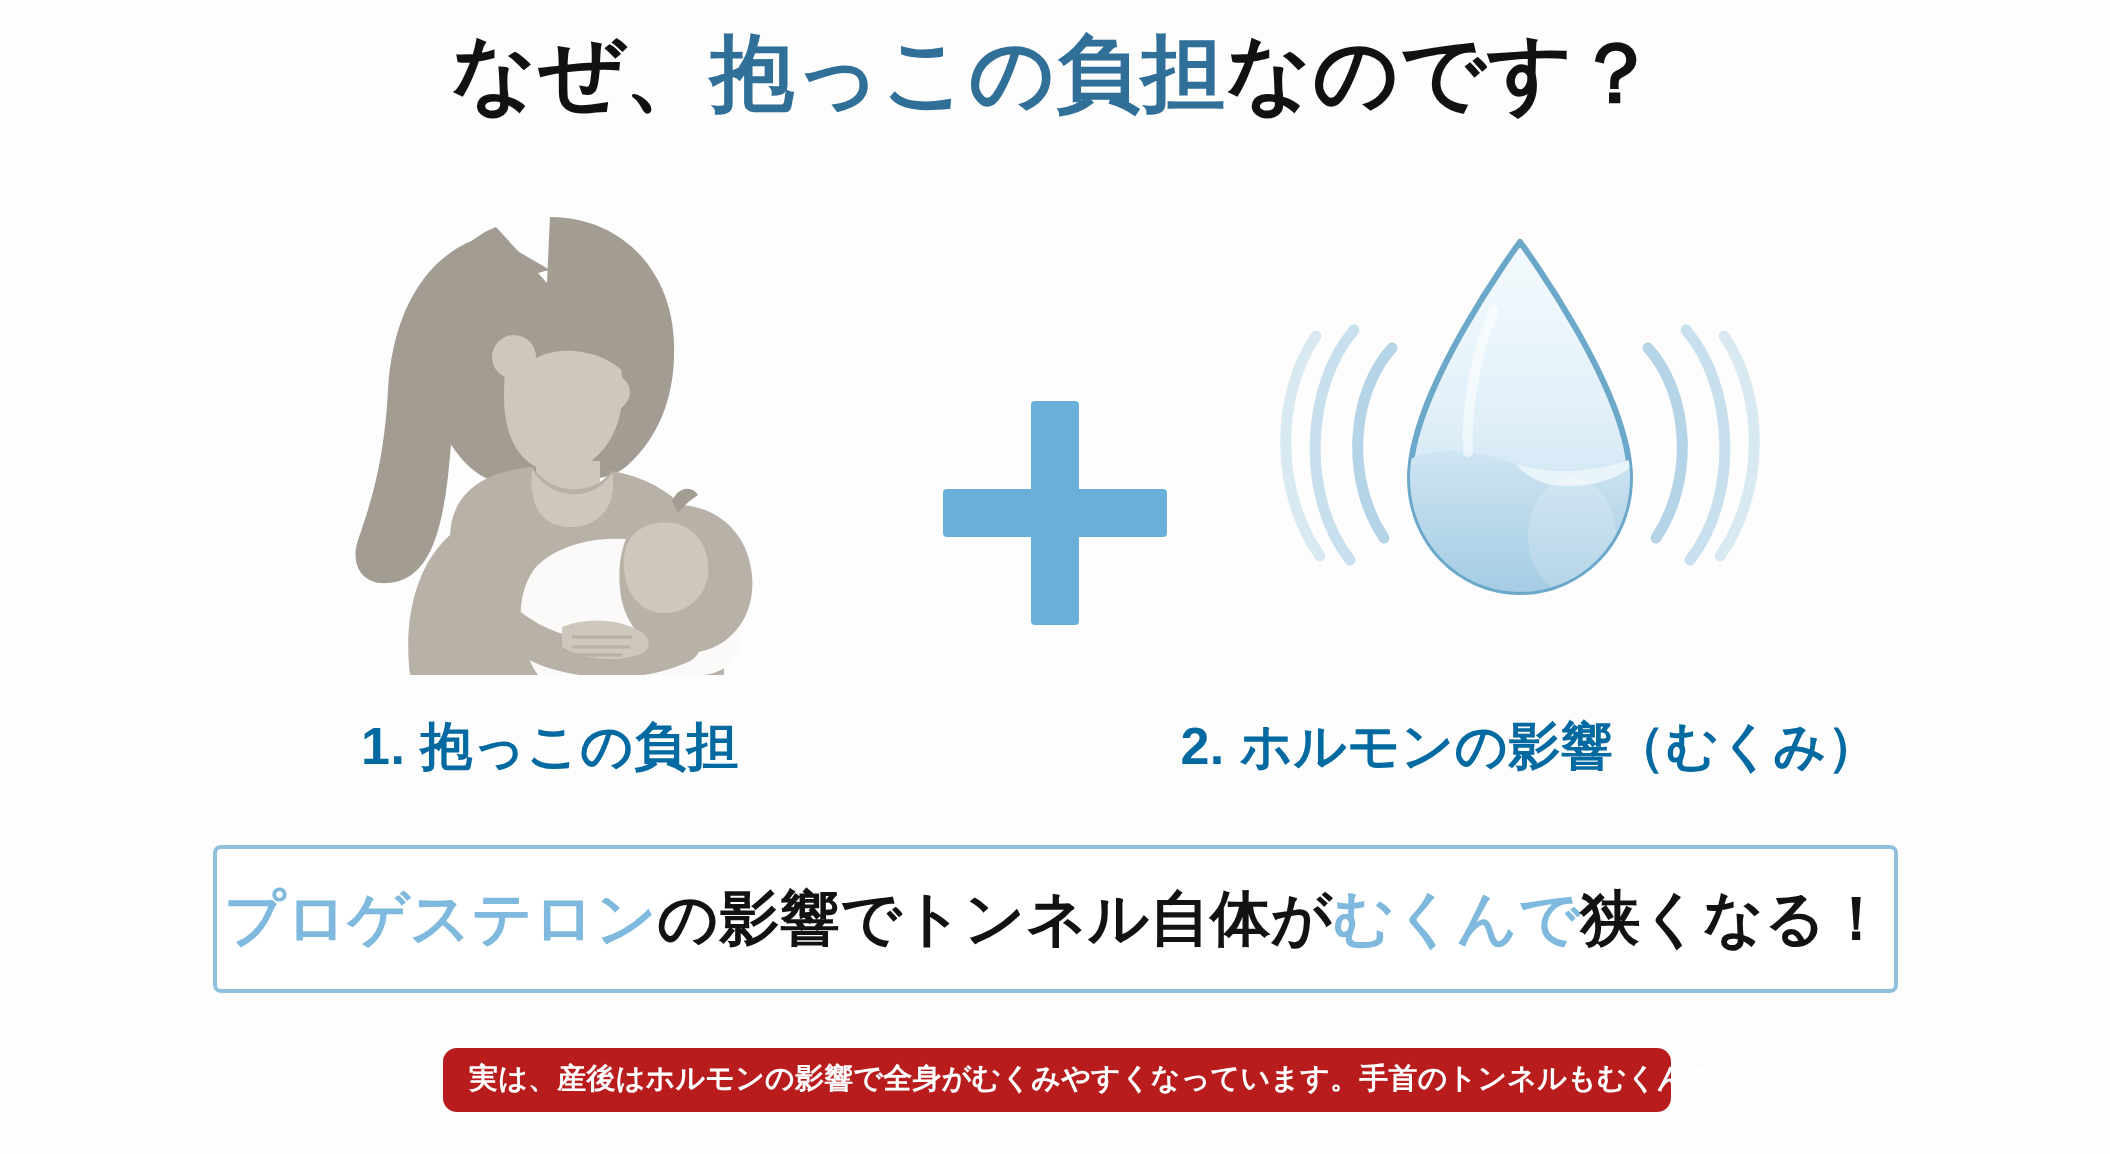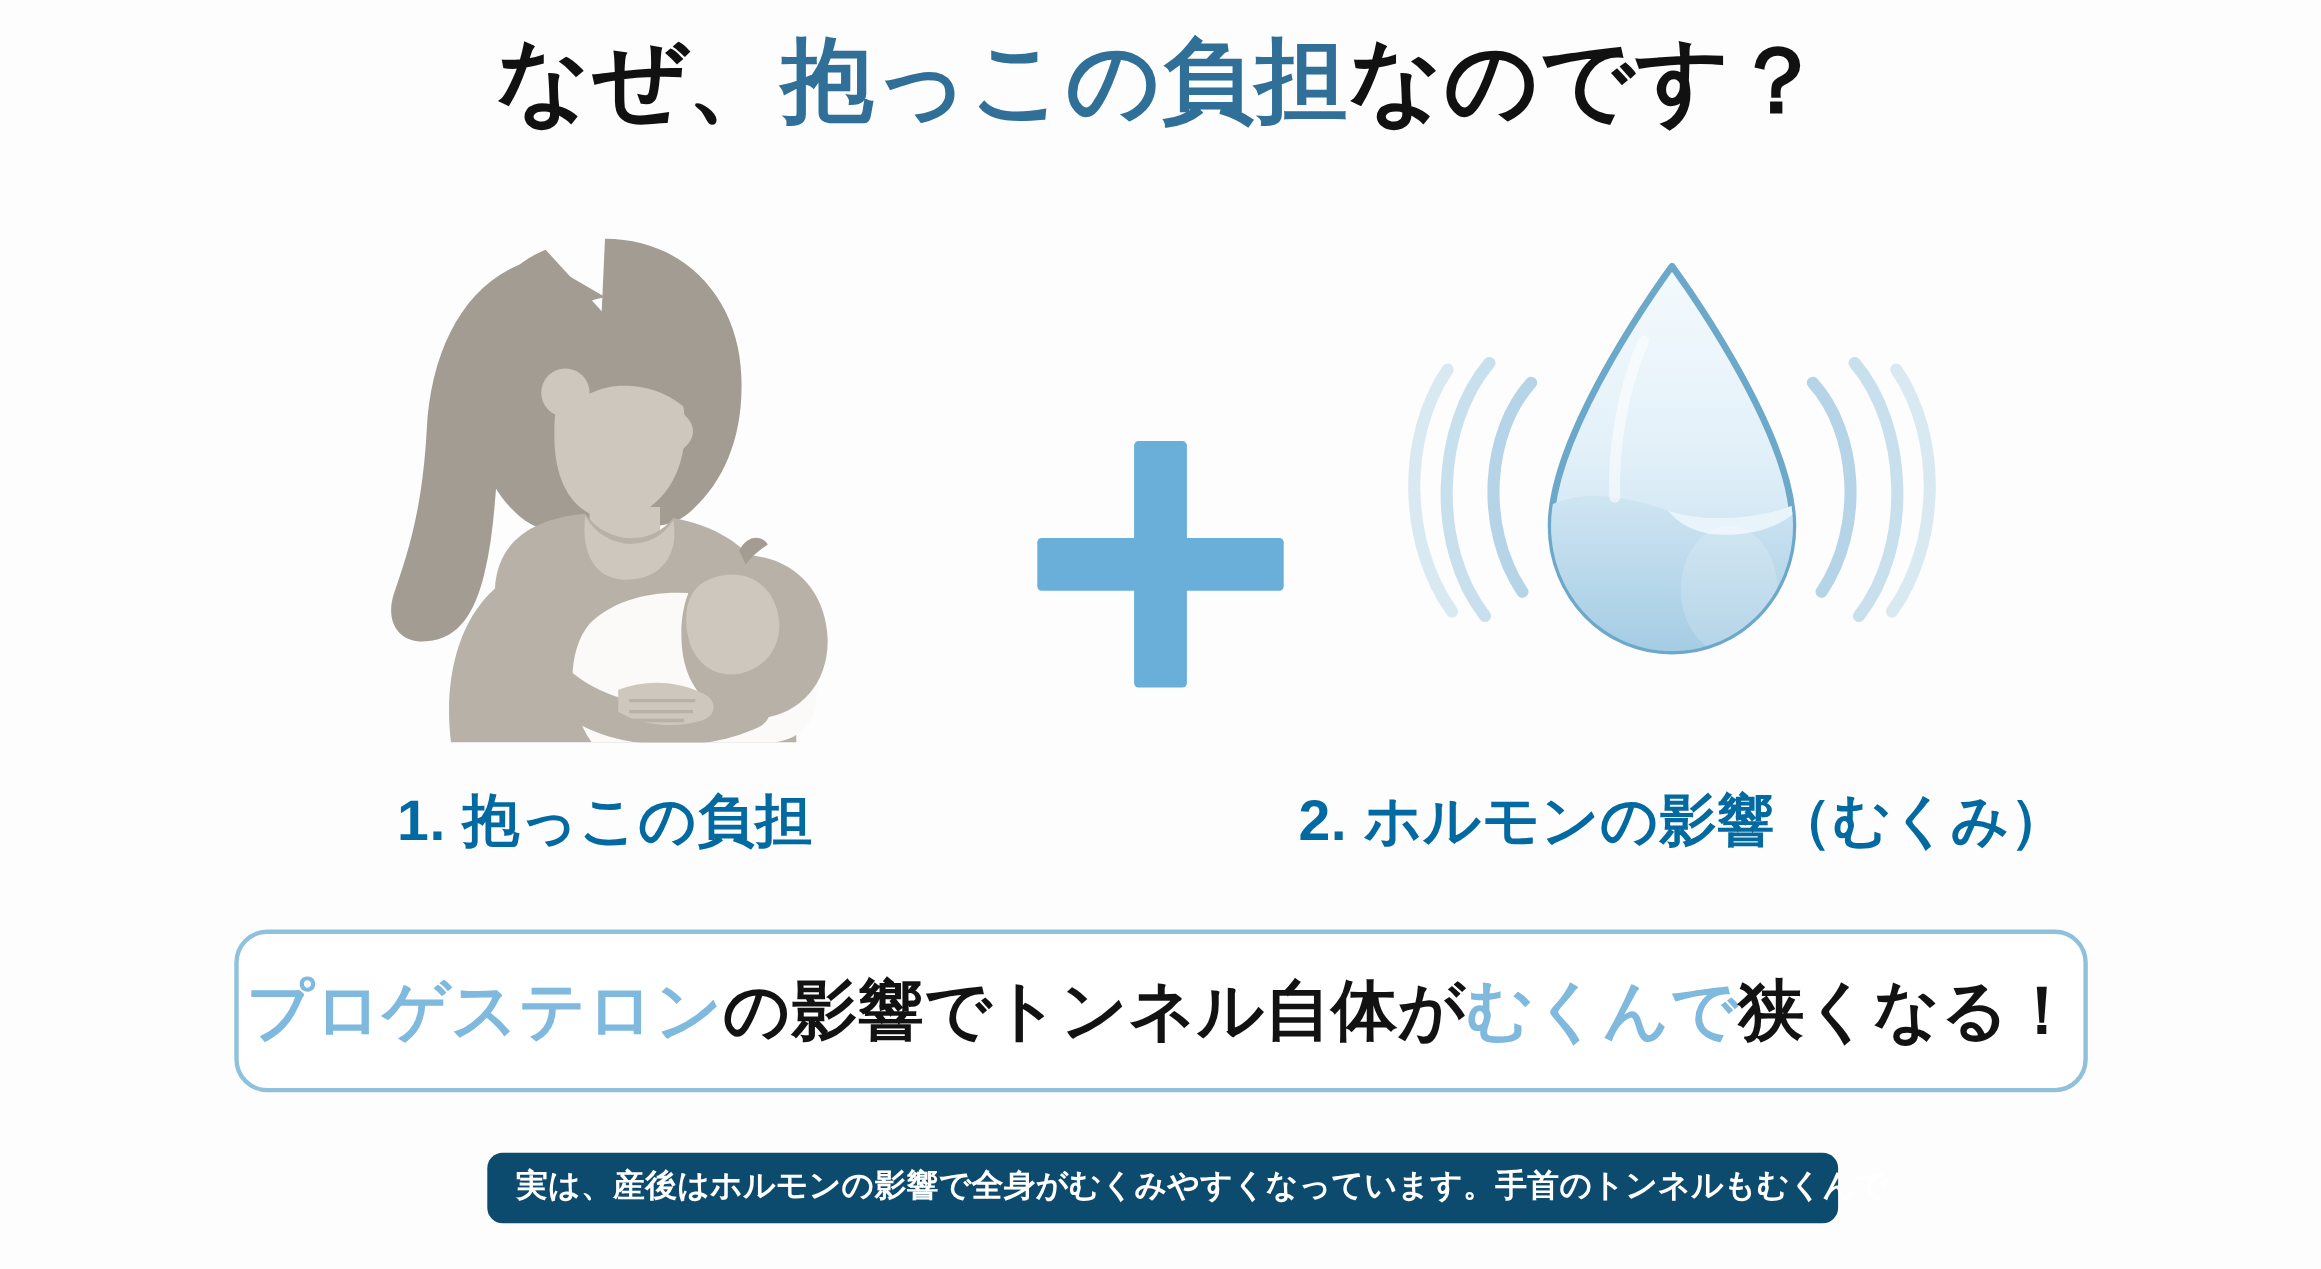--- a/index.html
+++ b/index.html
@@ -84,21 +84,21 @@
 
   
   .callout {
     position: absolute;
     left: 213px;
     top: 845px;
     width: 1685px;
     height: 148px;
     box-sizing: border-box;
     border: 4px solid #8fc1dd;
-    border-radius: 30px;
+    border-radius: 8px;
     background: #ffffff;
     display: flex;
     align-items: center;
     justify-content: center;
   }
   .callout-text {
     font-size: 60px;
     font-weight: 700;
     color: #121212;
     letter-spacing: 0.5px;
@@ -107,21 +107,21 @@
   }
   .callout-text .hl { color: #7fb9dd; }
 
   
   .subbar {
     position: absolute;
     left: 443px;
     top: 1048px;
     width: 1228px;
     box-sizing: border-box;
-    background: #0c4a6e;
+    background: #b91c1c;
     border-radius: 14px;
     padding: 12px 26px 14px 26px;
     text-align: center;
   }
   .subbar-line {
     display: block;
     color: #ffffff;
     font-size: 29px;
     font-weight: 700;
     line-height: 1.30;

